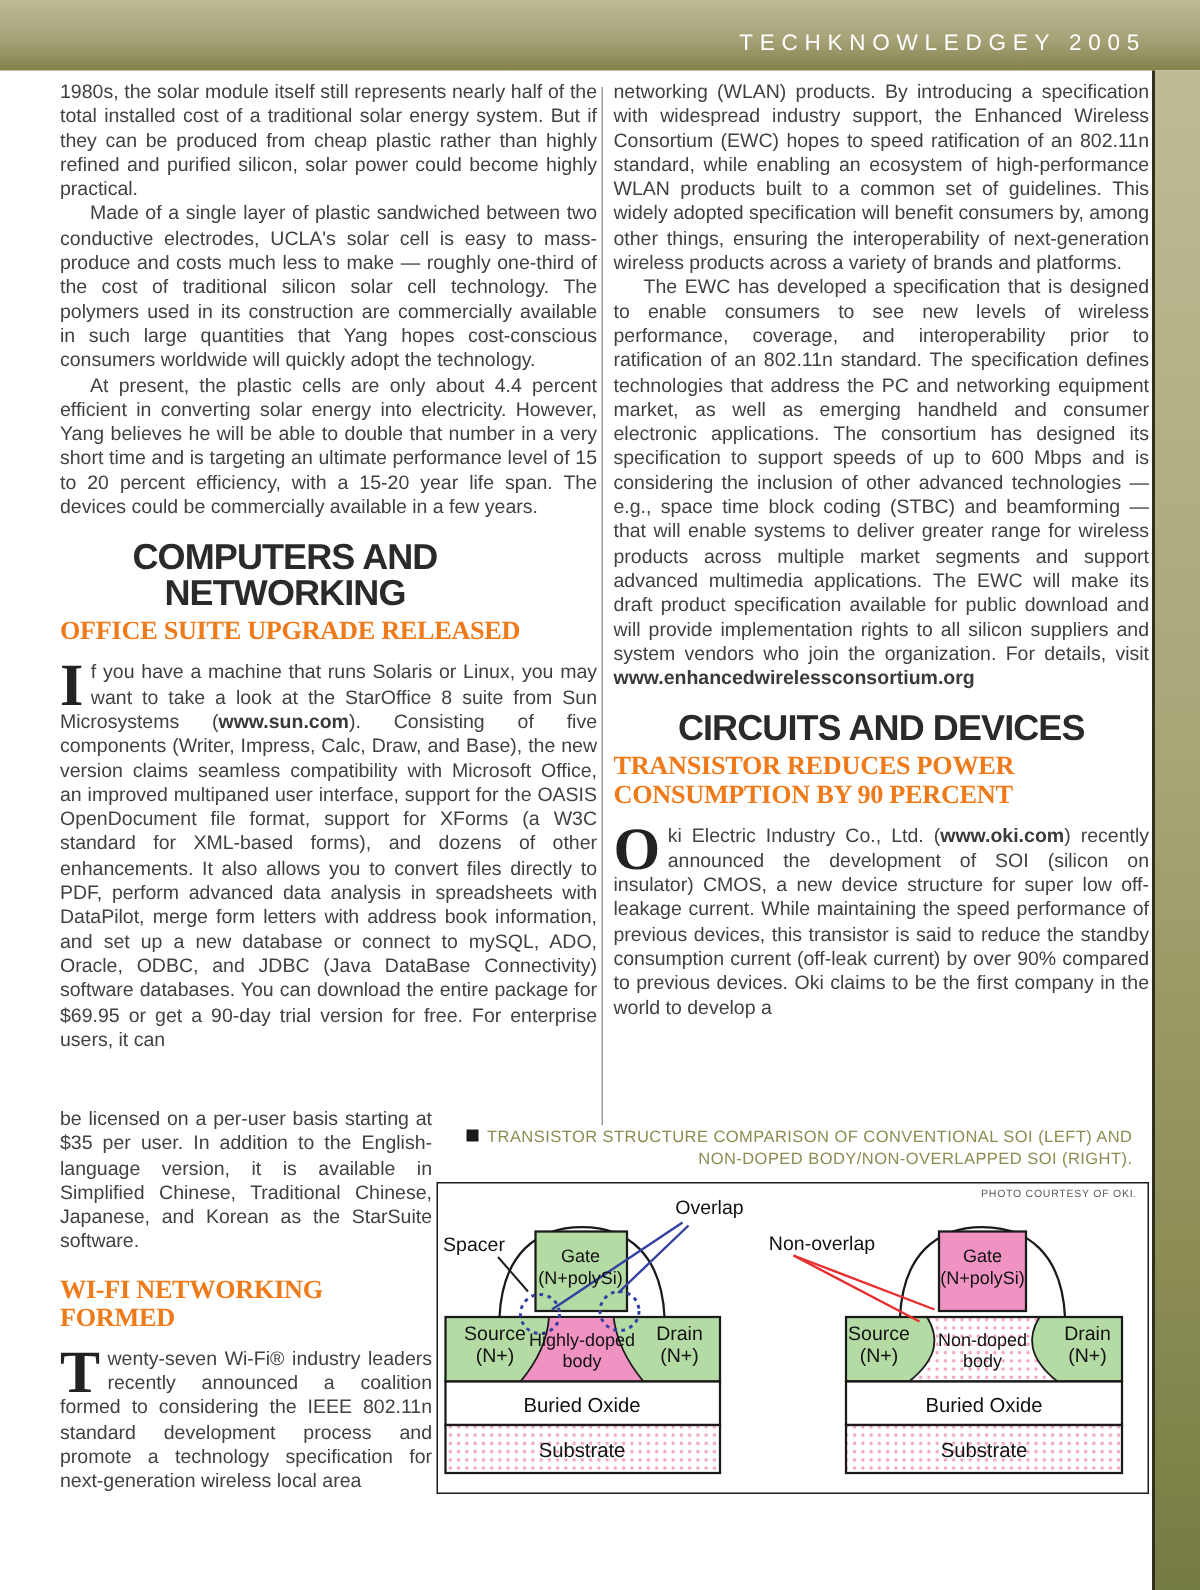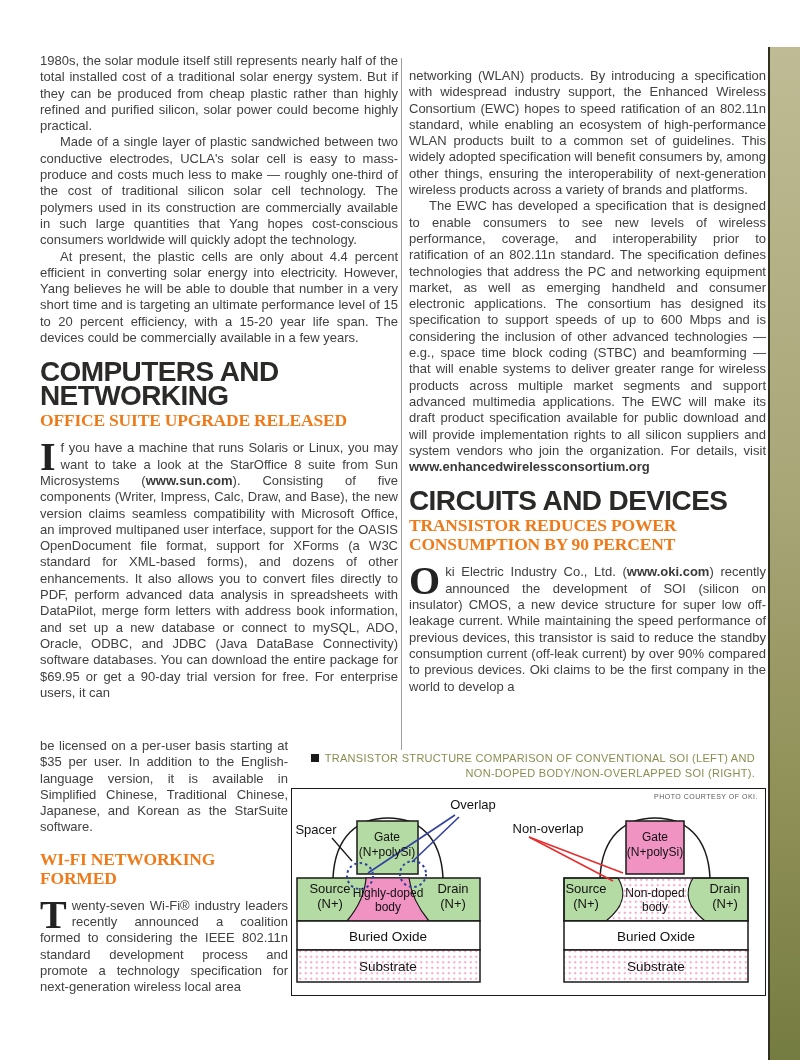--- a/index.html
+++ b/index.html
@@ -16,25 +16,25 @@
   .right-strip { position:absolute; top:47px; right:0; width:30px; height:1013px;
                  border-left:2px solid #30301d;
                  background:linear-gradient(180deg,#bfbc95 0%,#a8a577 45%,#8f9057 75%,#757c41 100%); }
 
   .col-divider { position:absolute; left:401px; top:58px; width:1px; height:692px; background:#9d9d9d; }
 
   
   .col { position:absolute; text-align:justify; color:#414042; font-size:13px; line-height:16.3px; }
   .col-left-wide  { left:40px;  top:53px;  width:358px; }
   .col-left-narrow{ left:40px;  top:738px; width:248px; }
-  .col-right      { left:409px; top:68px;  width:357px; }
+  .col-right      { left:409px; top:53px;  width:357px; }
   .body-p { margin:0; }
   .indent { text-indent:20px; }
-  .section-head { font-size:28px; line-height:24px; font-weight:700; color:#2b2a29;
-                  letter-spacing:-0.6px; margin:14px 0 3px 0; text-align:left; }
+  .section-head { font-size:24px; line-height:24px; font-weight:700; color:#2b2a29;
+                  letter-spacing:-0.6px; margin:14px 0 3px 0; text-align:center; }
   .constrain { max-width:300px; }
   .sub-head { font-size:17.5px; line-height:19px; font-weight:700; color:#ef7a1a;
               margin:0 0 10px 0; text-align:left; letter-spacing:-0.2px;font-family:Liberation Serif, serif; }
   .dropcap { float:left; font-family:"Liberation Serif", serif; font-weight:700; font-size:40px;
              line-height:30px; padding:2px 5px 0 0; color:#222; }
   .site { font-weight:700; color:#39383a; }
 
   
   .fig-caption { position:absolute; left:291px; top:751px; width:464px; text-align:right;
                  font-size:11px; line-height:14.5px; color:#8c8c52; letter-spacing:0.3px; }
@@ -56,20 +56,23 @@
   .footer { position:absolute; left:291px; right:37px; top:1003px; text-align:right;
             font-size:12.5px; color:#3c3c3c; }
   .footer .mag { margin-left:18px; }
   .footer .pageno { font-weight:700; margin-left:7px; font-size:13px; }
 </style>
 </head>
 <body>
 
 <div class="page">
 
+  <header class="topbar">
+    <span class="topbar-title">TECHKNOWLEDGEY 2005</span>
+  </header>
 
   <div class="right-strip"></div>
   <div class="col-divider"></div>
 
   <div class="col col-left-wide">
     <p class="body-p">1980s, the solar module itself still represents nearly half of the total installed cost of a traditional solar energy system. But if they can be produced from cheap plastic rather than highly refined and purified silicon, solar power could become highly practical.</p>
     <p class="body-p indent">Made of a single layer of plastic sandwiched between two conductive electrodes, UCLA's solar cell is easy to mass-produce and costs much less to make — roughly one-third of the cost of traditional silicon solar cell technology. The polymers used in its construction are commercially available in such large quantities that Yang hopes cost-conscious consumers worldwide will quickly adopt the technology.</p>
     <p class="body-p indent">At present, the plastic cells are only about 4.4 percent efficient in converting solar energy into electricity. However, Yang believes he will be able to double that number in a very short time and is targeting an ultimate performance level of 15 to 20 percent efficiency, with a 15-20 year life span. The devices could be commercially available in a few years.</p>
     <h2 class="section-head constrain">COMPUTERS AND NETWORKING</h2>
     <h3 class="sub-head">OFFICE SUITE UPGRADE RELEASED</h3>

